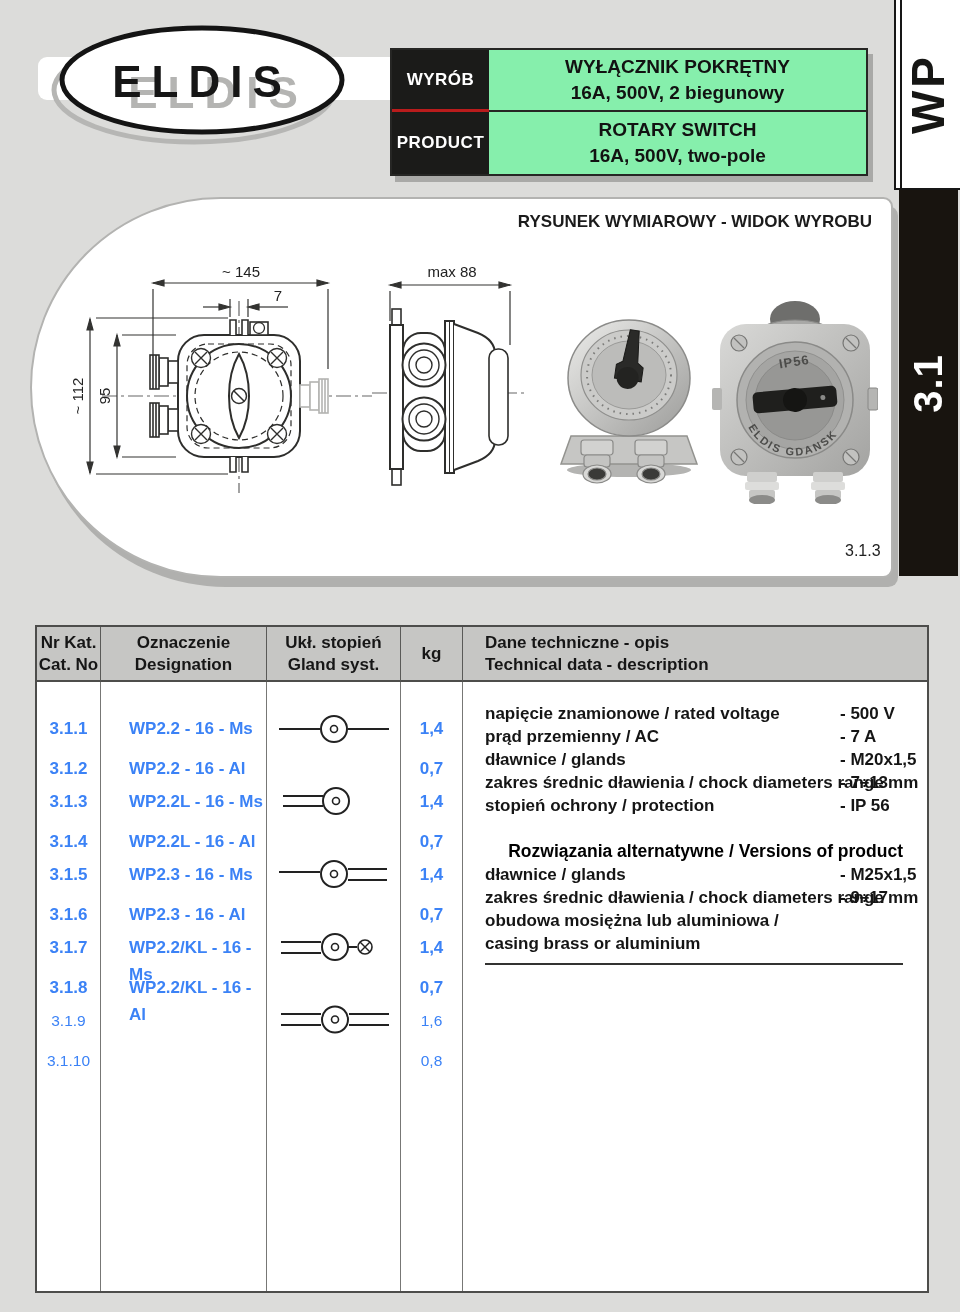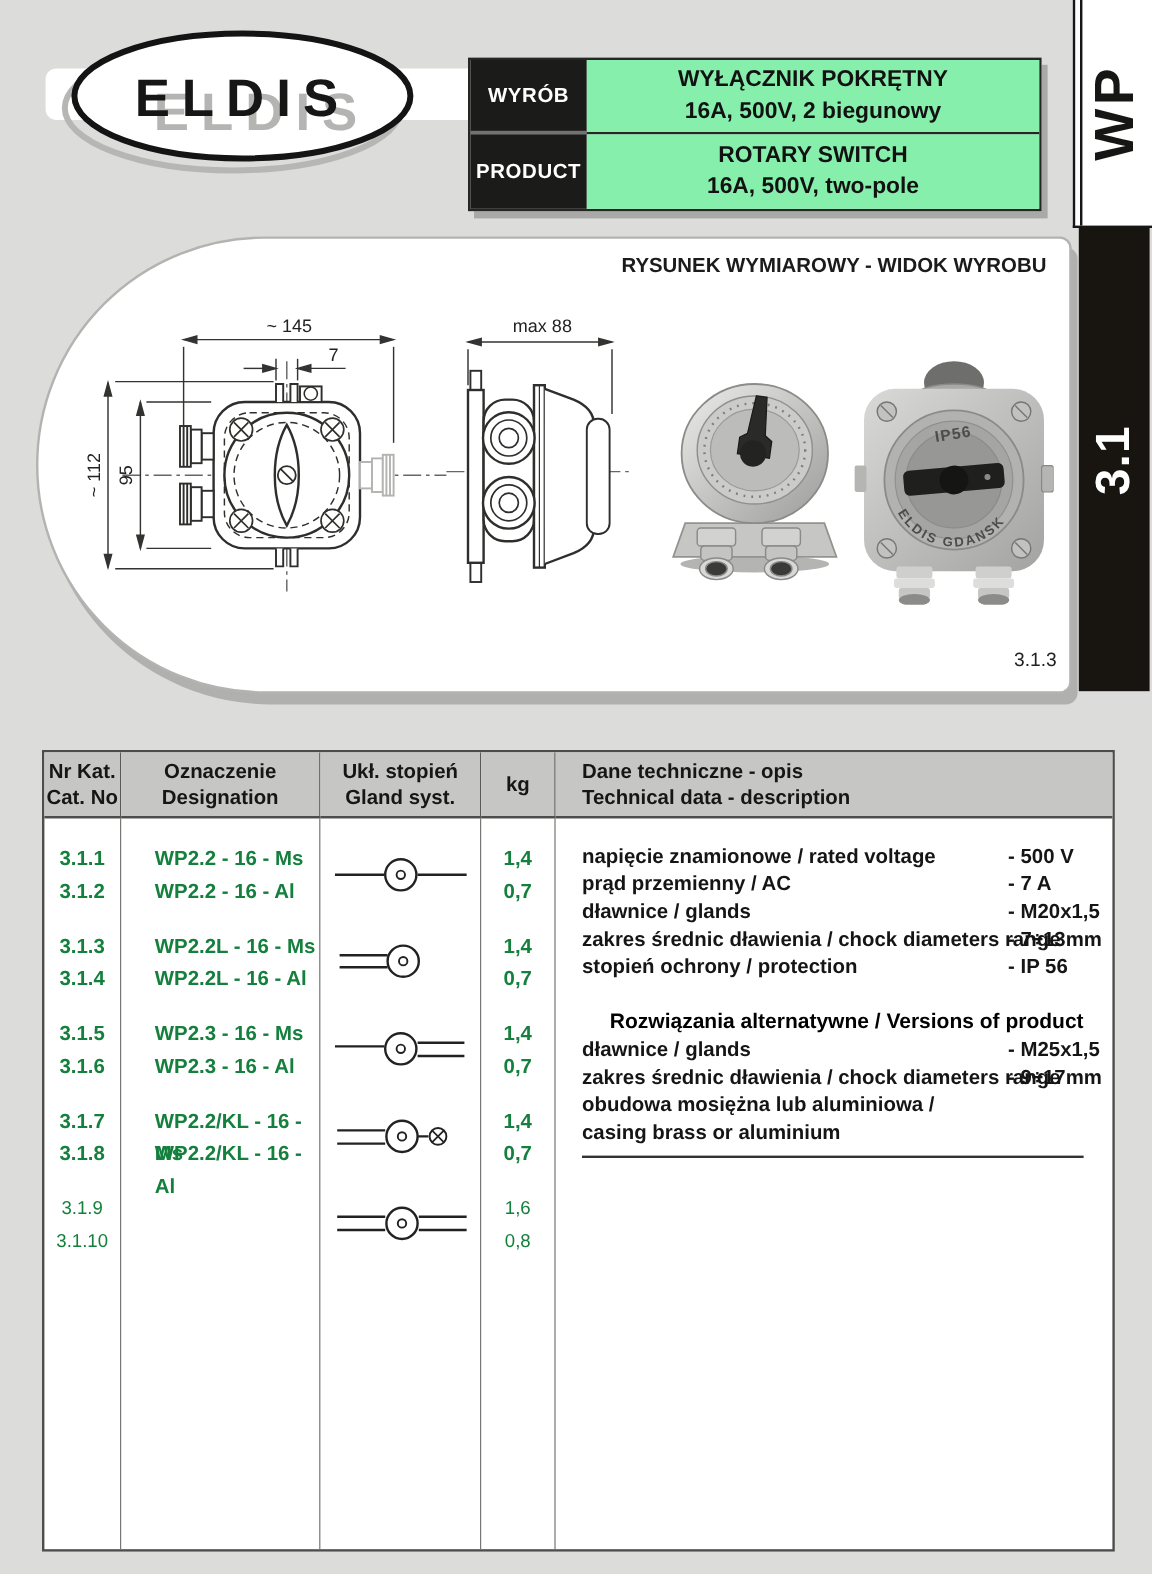--- a/index.html
+++ b/index.html
@@ -6,21 +6,21 @@
   body{width:960px;height:1312px;background:#dcdcda;font-family:"Liberation Sans",sans-serif;overflow:hidden;}
   .page{position:relative;width:944px;height:1312px;background:#dcdcda;}
 
   
   .logo-svg{position:absolute;left:30px;top:18px;}
   .pbox{position:absolute;left:390px;top:48px;width:478px;height:128px;display:grid;
         grid-template-columns:97px 1fr;grid-template-rows:1fr 1fr;border:2px solid #262624;
         background:#fff;box-shadow:5px 6px 0 #a9a9a7;box-sizing:border-box;}
   .pb-black{background:#1b1b19;color:#fff;display:flex;align-items:center;justify-content:center;
         font-weight:bold;font-size:17px;letter-spacing:.5px;}
-  .pb-black.top{border-bottom:3px solid #737373;}
+  .pb-black.top{border-bottom:3px solid #b91c1c;}
   .pb-white{background:#86efac;color:#121212;display:flex;flex-direction:column;align-items:center;
         justify-content:center;font-weight:bold;font-size:19px;line-height:26px;text-align:center;}
   .pb-white.top{border-bottom:2px solid #262624;}
 
   
   .wp-tab{position:absolute;left:894px;top:0;width:66px;height:190px;background:#fff;
         border-left:2px solid #161616;border-bottom:2px solid #161616;box-sizing:border-box;
         display:flex;align-items:center;justify-content:center;}
   .wp-tab::before{content:"";position:absolute;left:4px;top:0;bottom:0;width:2px;background:#161616;}
   .vtext{transform:rotate(-90deg);white-space:nowrap;font-weight:bold;}
@@ -42,21 +42,21 @@
   .cat-table{position:absolute;left:35px;top:625px;width:894px;height:668px;background:#fff;
         border:2px solid #4d4d4b;box-sizing:border-box;display:grid;
         grid-template-columns:64px 166px 134px 62px 1fr;grid-template-rows:55px 1fr;}
   .th{background:#c6c6c4;border-bottom:2px solid #4d4d4b;border-right:1px solid #5a5a58;
         display:flex;flex-direction:column;align-items:center;justify-content:center;
         font-weight:bold;font-size:17px;line-height:22px;color:#161616;}
   .th.last{border-right:none;align-items:flex-start;padding-left:22px;}
   .tb{border-right:1px solid #77777 5;border-right:1px solid #777775;padding-top:20px;box-sizing:border-box;}
   .tb.last{border-right:none;}
   .pair{height:54px;margin-bottom:19px;display:flex;flex-direction:column;justify-content:space-between;}
-  .pair div{height:27px;line-height:27px;font-weight:bold;font-size:17px;color:#15803d;}
+  .pair div{height:27px;line-height:27px;font-weight:bold;font-size:17px;color:#3b82f6;margin-top:13px;}
   .col-cat .pair div{text-align:center;}
   .col-des{padding-left:28px;}
   .col-kg .pair div{text-align:center;}
   .col-gl .pair{align-items:center;justify-content:center;}
   .pair.plain div{font-weight:normal;font-size:15.5px;}
   
   .col-tech{padding:20px 24px 0 22px;}
   .spec-line{position:relative;line-height:23px;font-weight:bold;font-size:17px;color:#151515;
         white-space:nowrap;}
   .spec-val{position:absolute;left:355px;top:0;}

